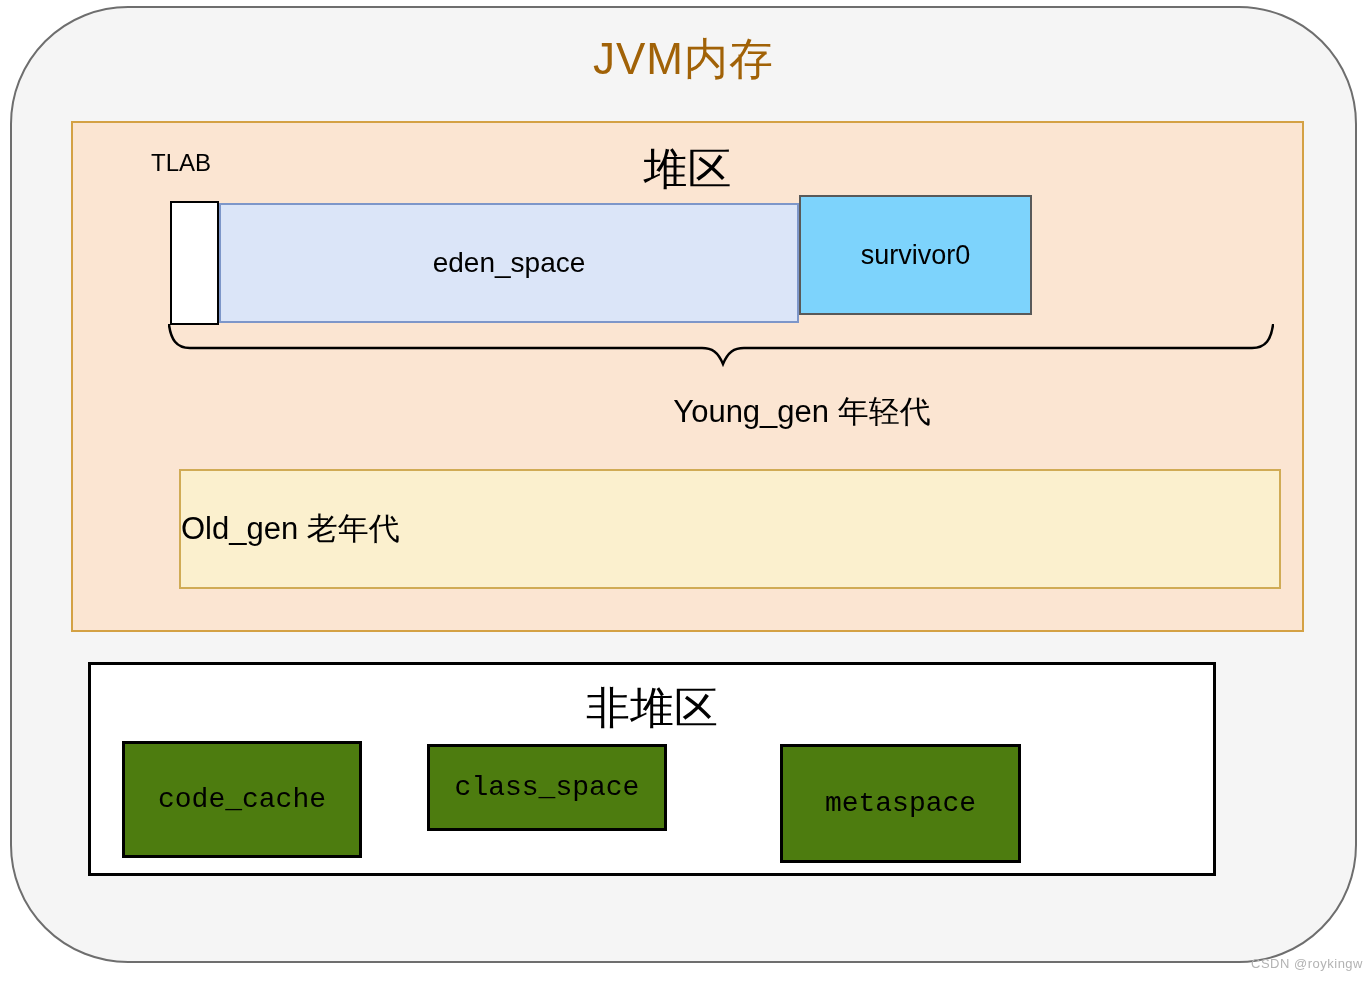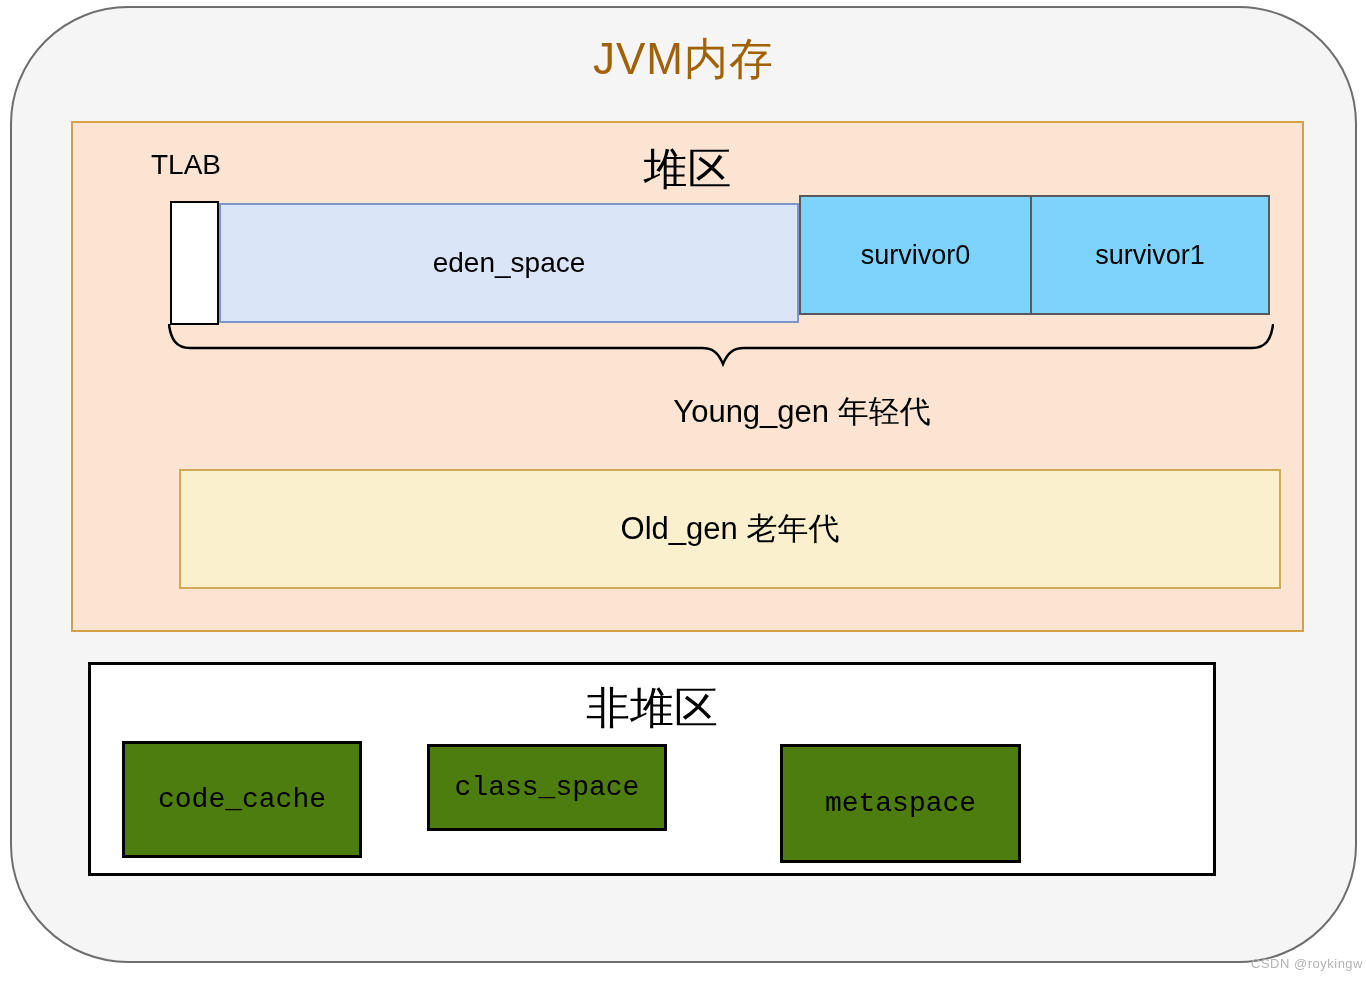--- a/index.html
+++ b/index.html
@@ -40,21 +40,21 @@
   .heap-title {
     position: absolute;
     left: 0; top: 17px; width: 100%;
     text-align: center;
     font-size: 44px;
     color: #000;
   }
   .tlab-label {
     position: absolute;
     left: 78px; top: 26px;
-    font-size: 28px;
+    font-size: 24px;
   }
   .tlab-box {
     position: absolute;
     left: 97px; top: 78px;
     width: 49px; height: 124px;
     background: #ffffff;
     border: 2px solid #000000;
     box-sizing: border-box;
   }
   .eden-box {
@@ -90,21 +90,21 @@
     white-space: nowrap;
     font-size: 31px;
   }
   .old-box {
     position: absolute;
     left: 106px; top: 346px;
     width: 1102px; height: 120px;
     background: #fbf0ce;
     border: 2px solid #d0ab55;
     box-sizing: border-box;
-    display: flex; align-items: center; justify-content: center;
+    display: flex; align-items: center; justify-content: flex-start;
     font-size: 31px;
   }
   .nonheap {
     position: absolute;
     left: 76px; top: 654px;            
     width: 1128px; height: 214px;
     background: #ffffff;
     border: 3px solid #000000;
     box-sizing: border-box;
     font-family: Liberation Mono, monospace;
@@ -149,23 +149,20 @@
       <div class="tlab-box"></div>
 
       <div class="eden-box">
         <span>eden_space</span>
       </div>
 
       <div class="survivor-box survivor0">
         <span>survivor0</span>
       </div>
 
-      <div class="survivor-box survivor1">
-        <span>survivor1</span>
-      </div>
 
       <svg class="brace" viewBox="0 0 1106 44" xmlns="http://www.w3.org/2000/svg">
         <path d="M 1,1 C 3,15 8,24 22,24 L 534,24 C 544,24 550,28 555,40 C 560,28 566,24 576,24 L 1084,24 C 1098,24 1103,15 1105,1" fill="none" stroke="#000000" stroke-width="2.5" stroke-linecap="round"></path>
       </svg>
 
       <div class="young-label">Young_gen 年轻代</div>
 
       <div class="old-box">
         <span>Old_gen 老年代</span>
       </div>

